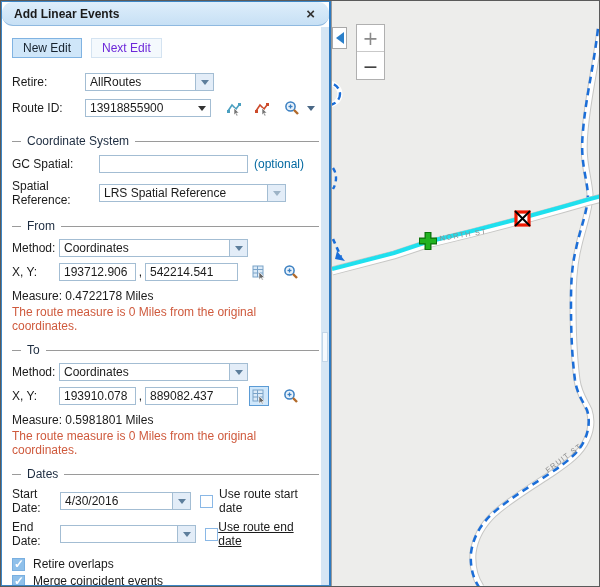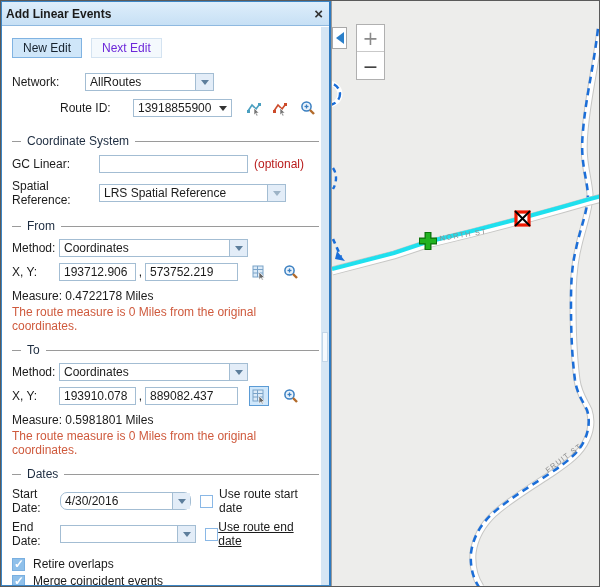--- a/index.html
+++ b/index.html
@@ -3,21 +3,21 @@
 <meta charset="utf-8">
 <style>
   * { box-sizing: border-box; margin: 0; padding: 0; }
   body { font-family: "Liberation Sans", sans-serif; background:#fff; }
   .screen { position:relative; width:600px; height:587px; border:1px solid #5a5a5a; background:#fff; overflow:hidden; }
 
   
   .panel { position:absolute; left:0; top:0; width:330px; height:585px; background:#fff;
            border:1px solid #3c86c6; border-right:2px solid #2e7ac0; }
   .titlebar { height:24px; background:linear-gradient(#deeefb,#c7e0f5); border-bottom:1px solid #8fb9e0;
-              display:flex; align-items:center; padding:0 4px; font-size:12px; font-weight:bold; color:#1b1b1b; }
+              display:flex; align-items:center; padding:0 12px; font-size:12px; font-weight:bold; color:#1b1b1b;border-radius:11px; }
   .close-x { margin-left:auto; font-size:15px; font-weight:bold; color:#333; cursor:pointer; line-height:1; padding:0 2px; }
   .scrollbar { position:absolute; top:25px; right:0; width:8px; bottom:0; background:#d6e6f4; }
   .scroll-thumb { position:absolute; top:305px; left:1px; width:6px; height:30px; background:#f6fafe; border:1px solid #c2d6e8; }
   .content { position:absolute; top:25px; left:0; right:10px; bottom:0; padding:6px 0 0 10px; font-size:12px; color:#1b1b1b; overflow:hidden; }
 
   .row { display:flex; align-items:center; }
   .lbl { flex:none; }
 
   
   .toolbar { margin-top:5px; display:flex; gap:9px;align-items:center; }
@@ -33,21 +33,21 @@
   .combo-arrow.dim .tri-down { border-top-color:#9db3c6; }
   .tri-down { width:0; height:0; border-left:4px solid transparent; border-right:4px solid transparent; border-top:5px solid #5d7e9c; }
   .flat-arrow { width:16px; display:flex; align-items:center; justify-content:center; }
   .flat-arrow .tri-down { border-top-color:#333; }
 
   
   .legend { display:flex; align-items:center; color:#1d2c40; font-size:12px; }
   .legend::before { content:""; width:9px; height:1px; background:#9a9a9a; margin-right:6px; }
   .legend::after { content:""; flex:1; height:1px; background:#9a9a9a; margin-left:6px; }
 
-  .hint { color:#b91c1c; margin-left:6px; }
+  .hint { color:#0369a1; margin-left:6px; }
   .measure { margin-top:7px; }
   .warning { margin-top:2px; color:#cf5a3d; }
 
   
   .checkbox { flex:none; width:13px; height:13px; border:1px solid #8ab8e6; background:#fff; position:relative; cursor:pointer; }
   .checkbox.checked { background:#8fc0ea; border-color:#79afe0; }
   .checkbox.checked::after { content:"✓"; position:absolute; left:1px; top:-2px; color:#fff; font-size:12px; font-weight:bold; }
   .opt-row { display:flex; align-items:center; gap:8px; margin-top:3px; }
 
   
@@ -81,31 +81,31 @@
     </div>
 
     <div class="content">
 
       <div class="toolbar">
         <button class="btn">New Edit</button>
         <button class="btn disabled">Next Edit</button>
       </div>
 
       <div class="row" style="margin-top:15px;">
-        <span class="lbl" style="width:73px;">Network:</span>
+        <span class="lbl" style="width:73px;">Retire:</span>
         <div class="combo" style="width:129px;">
           <span class="combo-text">AllRoutes</span>
           <span class="combo-arrow">
               <span class="tri-down"></span>
             </span>
         </div>
       </div>
 
       <div class="row" style="margin-top:7px;">
-        <span class="lbl" style="width:73px;margin-left:48px;">Route ID:</span>
+        <span class="lbl" style="width:73px;">Route ID:</span>
         <div class="combo" style="width:129px;">
           <span class="combo-text">13918855900</span>
           <span class="flat-arrow">
               <span class="tri-down"></span>
             </span>
         </div>
         <span class="icon-btn" style="margin-left:13px;">
           <svg width="16" height="16">
               <polyline points="2,11 6,5 10,9 13,5" stroke="#4a9fc0" fill="none" stroke-width="1.6"></polyline>
               <rect x="1" y="10" width="3" height="3" fill="#4a9fc0"></rect>
@@ -132,21 +132,21 @@
         <span class="flat-arrow" style="margin-left:2px;">
             <span class="tri-down" style="border-top-color:#4a6886;"></span>
           </span>
       </div>
 
       <div class="legend" style="margin-top:16px;">
         <span>Coordinate System</span>
       </div>
 
       <div class="row" style="margin-top:7px;">
-        <span class="lbl" style="width:87px;">GC Linear:</span>
+        <span class="lbl" style="width:87px;">GC Spatial:</span>
         <div class="input" style="width:149px;">
           <span></span>
         </div>
         <span class="hint">(optional)</span>
       </div>
 
       <div class="row" style="margin-top:6px;">
         <span class="lbl" style="width:87px;">Spatial Reference:</span>
         <div class="combo" style="width:187px;">
           <span class="combo-text">LRS Spatial Reference</span>
@@ -170,21 +170,21 @@
         </div>
       </div>
 
       <div class="row" style="margin-top:5px;">
         <span class="lbl" style="width:47px;">X, Y:</span>
         <div class="input" style="width:77px;">
             <span>193712.906</span>
           </div>
         <span style="width:9px; text-align:center;">,</span>
         <div class="input" style="width:93px;">
-            <span>573752.219</span>
+            <span>542214.541</span>
           </div>
         <span class="icon-btn" style="margin-left:11px;">
           <svg width="15" height="15">
               <rect x="1" y="1" width="10" height="11" fill="#dcebf8" stroke="#7aa3c8"></rect>
               <line x1="1" y1="4.5" x2="11" y2="4.5" stroke="#7aa3c8"></line>
               <line x1="1" y1="8" x2="11" y2="8" stroke="#7aa3c8"></line>
               <line x1="5.5" y1="1" x2="5.5" y2="12" stroke="#7aa3c8"></line>
               <path d="M7 7 L12.5 12.5 L10 12.5 L11.3 14.7 L10 15 L9 12.8 L7 14.5 Z" fill="#666" stroke="#fff" stroke-width="0.6"></path>
             </svg>
         </span>
@@ -245,21 +245,21 @@
 
       <div class="measure">Measure: 0.5981801 Miles</div>
       <div class="warning">The route measure is 0 Miles from the original coordinates.</div>
 
       <div class="legend" style="margin-top:10px;">
         <span>Dates</span>
       </div>
 
       <div class="row" style="margin-top:6px;">
         <span class="lbl" style="width:48px;">Start Date:</span>
-        <div class="combo" style="width:138px;border-radius:7px;">
+        <div class="combo" style="width:138px;">
           <span class="combo-text">4/30/2016</span>
           <span class="combo-arrow">
               <span class="tri-down"></span>
             </span>
         </div>
         <span class="checkbox" style="margin-left:9px;"></span>
         <span style="margin-left:6px;">Use route start date</span>
       </div>
 
       <div class="row" style="margin-top:5px;">

